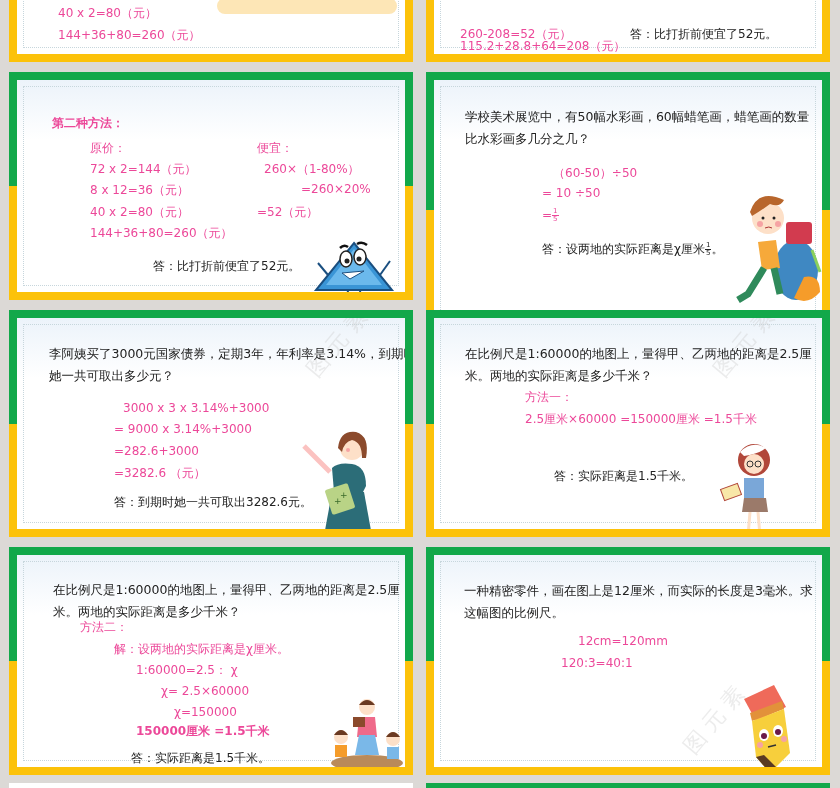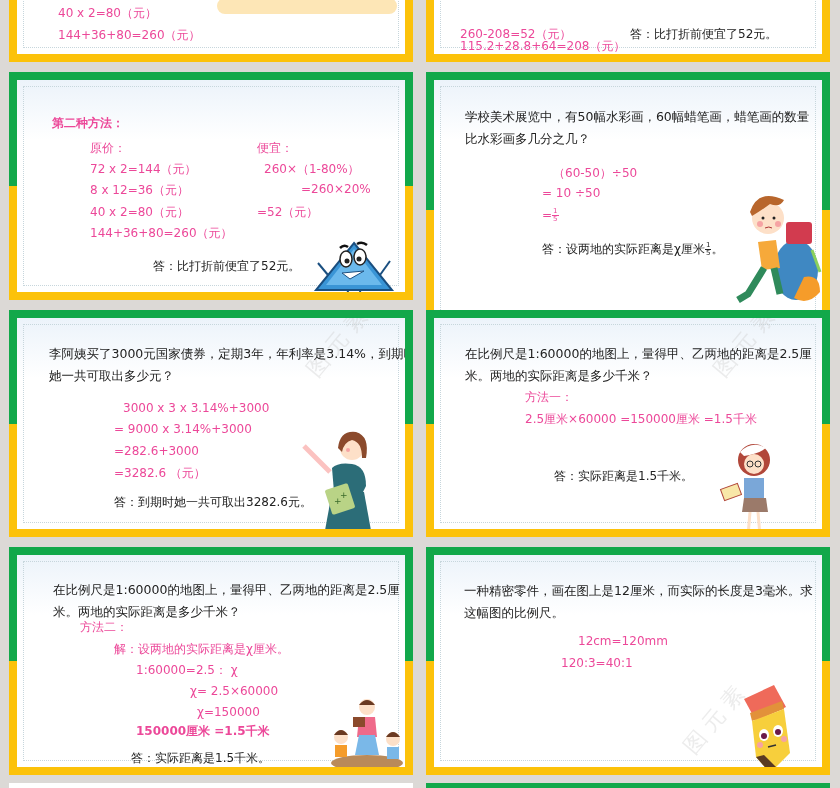--- a/index.html
+++ b/index.html
@@ -202,22 +202,22 @@
 </div>
 
 <div class="slide" style="left:9px; top:547px; height:228px;">
   <div class="inner">
     <div class="t q" style="left:36px; top:24px;">在比例尺是1:60000的地图上，量得甲、乙两地的距离是2.5厘</div>
     <div class="t q" style="left:36px; top:46px;">米。两地的实际距离是多少千米？</div>
 
     <div class="t r" style="left:63px; top:64px;">方法二：</div>
     <div class="t r" style="left:97px; top:86px;">解：设两地的实际距离是χ厘米。</div>
     <div class="t r" style="left:119px; top:107px;">1:60000=2.5： χ</div>
-    <div class="t r" style="left:173px; top:129px;">χ= 2.5×60000</div>
-    <div class="t r" style="left:157px; top:150px;margin-left:23px;">χ=150000</div>
+    <div class="t r" style="left:144px; top:129px;">χ= 2.5×60000</div>
+    <div class="t r" style="left:157px; top:150px;">χ=150000</div>
     <div class="t r" style="left:119px; top:168px;font-weight:bold;">150000厘米 =1.5千米</div>
 
     <div class="t k" style="left:114px; top:195px;">答：实际距离是1.5千米。</div>
 
     <svg class="illus" style="left:310px; top:140px;" width="80" height="80" viewBox="0 0 80 80">
       <ellipse cx="40" cy="68" rx="36" ry="8" fill="#b98a5a"></ellipse>
       <circle cx="40" cy="12" r="8" fill="#fde0c8"></circle>
       <path d="M32 10 Q40 0 48 10" fill="#6a3a22"></path>
       <path d="M32 22 L48 22 L50 42 L30 42 Z" fill="#ef6a8a"></path>
       <path d="M32 40 L48 40 L52 60 L28 60 Z" fill="#7ab8e8"></path>

